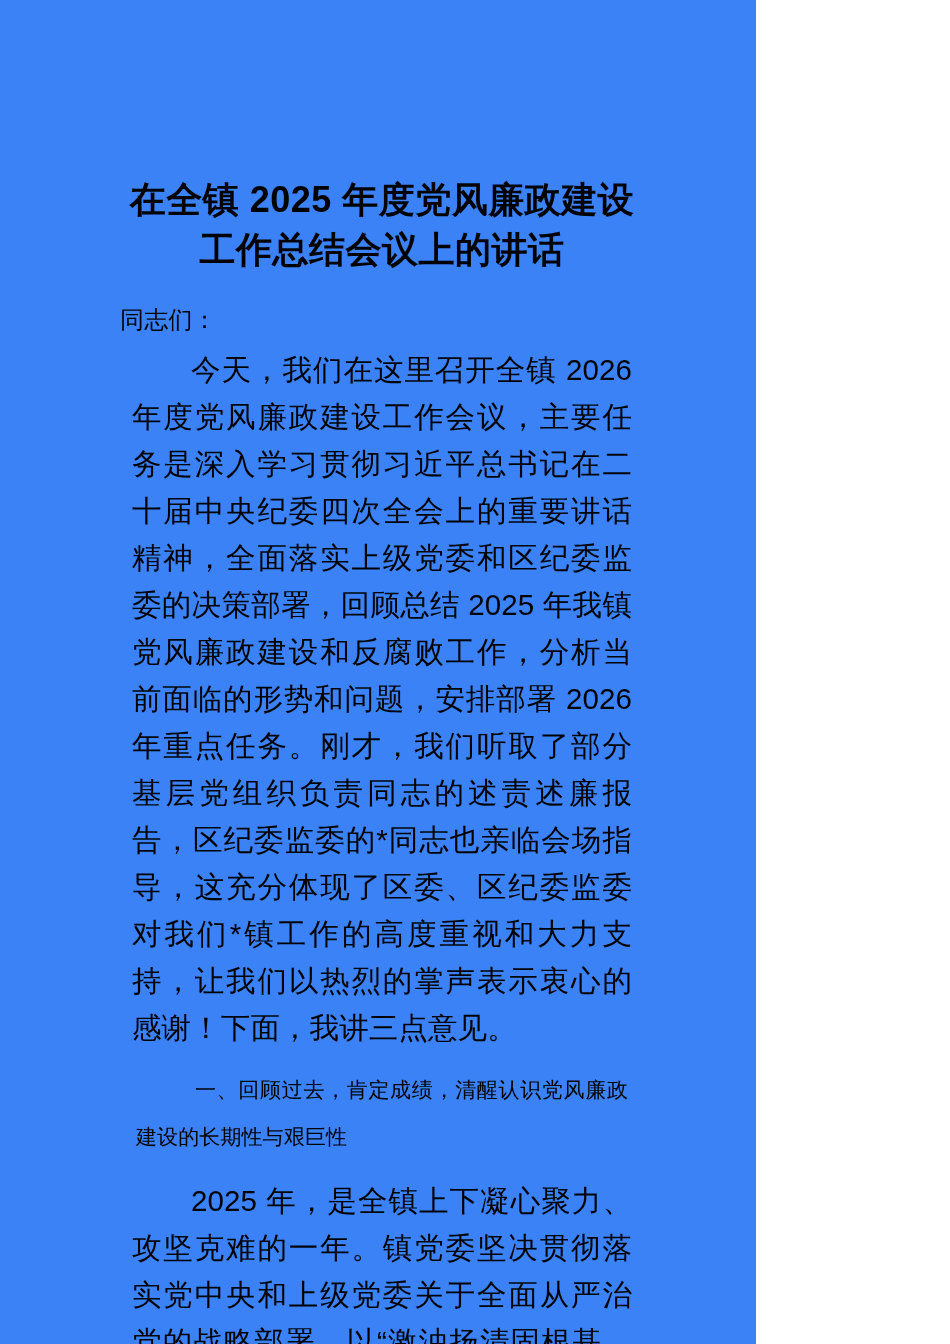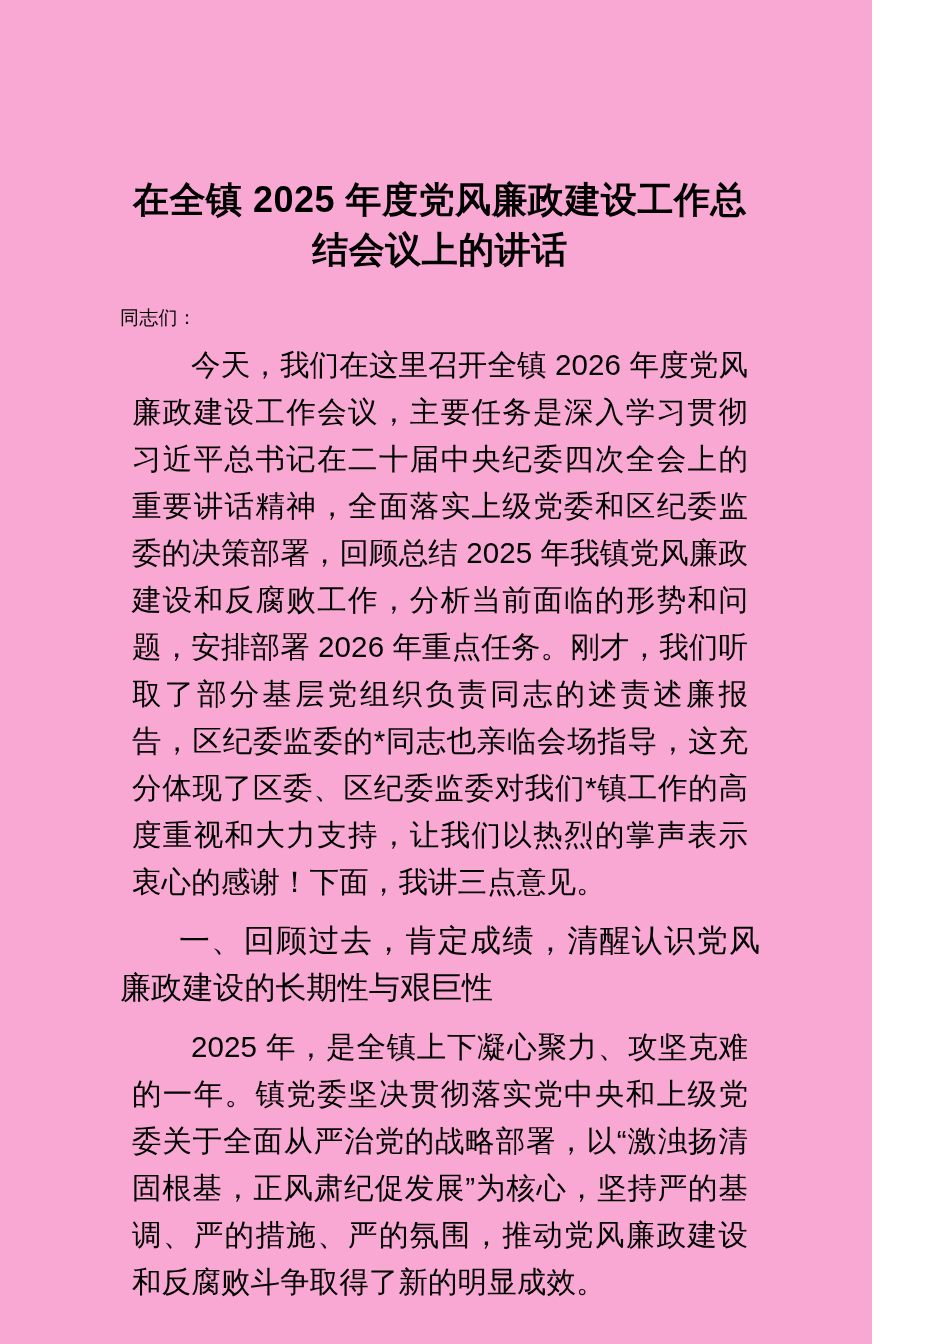--- a/index.html
+++ b/index.html
@@ -12,61 +12,61 @@
     width: 950px;
     height: 1344px;
     overflow: hidden;
     font-family: "Liberation Sans", "DejaVu Sans", sans-serif;
     color: #000000;
     -webkit-font-smoothing: none;
   }
 
   .page {
     position: relative;
-    width: 872px;
+    width: 756px;
     height: 1344px;
-    background: #f9a8d4;
+    background: #3b82f6;
     box-sizing: border-box;
     padding: 175px 112px 0 120px;
   }
 
   .doc-title {
     font-size: 36px;
     font-weight: bold;
     line-height: 1.38;
     text-align: center;
     letter-spacing: 0.5px;
     margin: 0 0 34px 0;
     color: #000000;
   }
 
   .salutation {
-    font-size: 19px;
+    font-size: 24px;
     line-height: 1.0;
     margin: 0 0 14px 0;
     letter-spacing: 0.2px;
     text-align: justify;
     text-align-last: left;
   }
 
   .body-para {
     font-size: 29.5px;
     line-height: 47px;
     margin: 12px;
     text-indent: 59px;
     text-align: justify;
     text-align-last: left;
     letter-spacing: 0.1px;
     word-break: break-all;
   }
 
   .section-heading {
-    font-size: 31px;
+    font-size: 21px;
     line-height: 47px;
-    margin: 0;
+    margin: 16px;
     text-indent: 59px;
     text-align: justify;
     text-align-last: left;
     letter-spacing: 0.1px;
     word-break: break-all;
     font-family: "DejaVu Sans", "Liberation Sans", sans-serif;
     font-weight: normal;
   }
 </style>
 </head>

